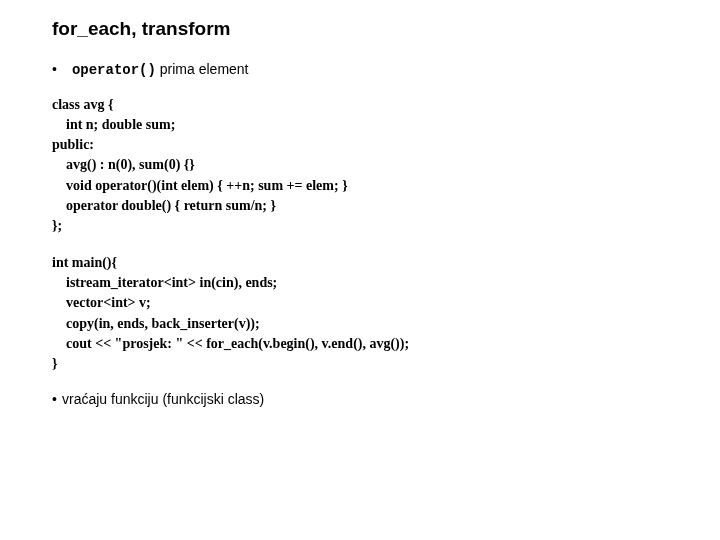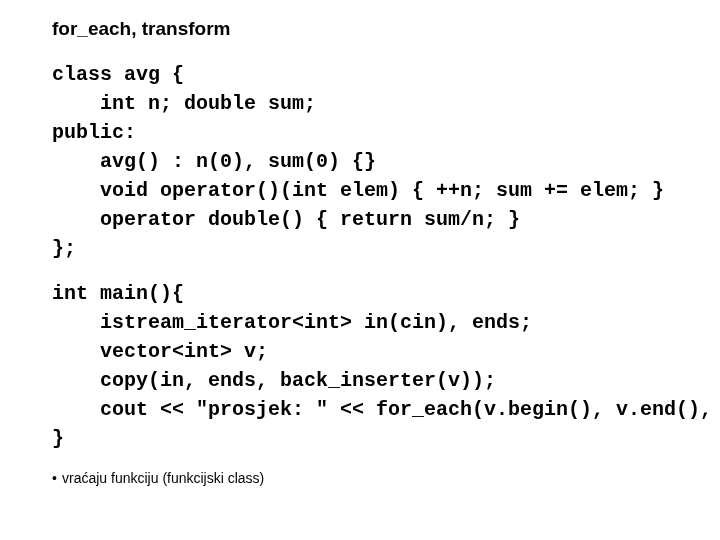--- a/index.html
+++ b/index.html
@@ -28,22 +28,22 @@
     line-height: 1.4;
   }
   .bullet1::before {
     content: "•";
     display: inline-block;
     width: 16px;
     margin-left: -16px;
     text-align: left;
   }
   .code {
-    font-family: Liberation Mono, monospace;
-    font-size: 20px;
+    font-family: Liberation Serif, serif;
+    font-size: 14px;
     font-weight: bold;
     white-space: pre;
     line-height: 1.45;
     margin-bottom: 16px;
   }
   .normal {
     font-family: Arial, Helvetica, sans-serif;
     font-weight: normal;
   }
   .bullet2 {
@@ -62,20 +62,23 @@
     font-family: "Courier New", Courier, monospace;
     font-weight: bold;
   }
 </style>
 </head>
 <body>
 
 <div class="slide">
   <div class="title">for_each, transform</div>
 
+  <div class="bullet1">
+    <span class="mono-inline">operator()</span><span class="normal"> prima element</span>
+  </div>
 
   <div class="code">class avg {
     int n; double sum;
 public:
     avg() : n(0), sum(0) {}
     void operator()(int elem) { ++n; sum += elem; }
     operator double() { return sum/n; }
 };</div>
 
   <div class="code">int main(){

